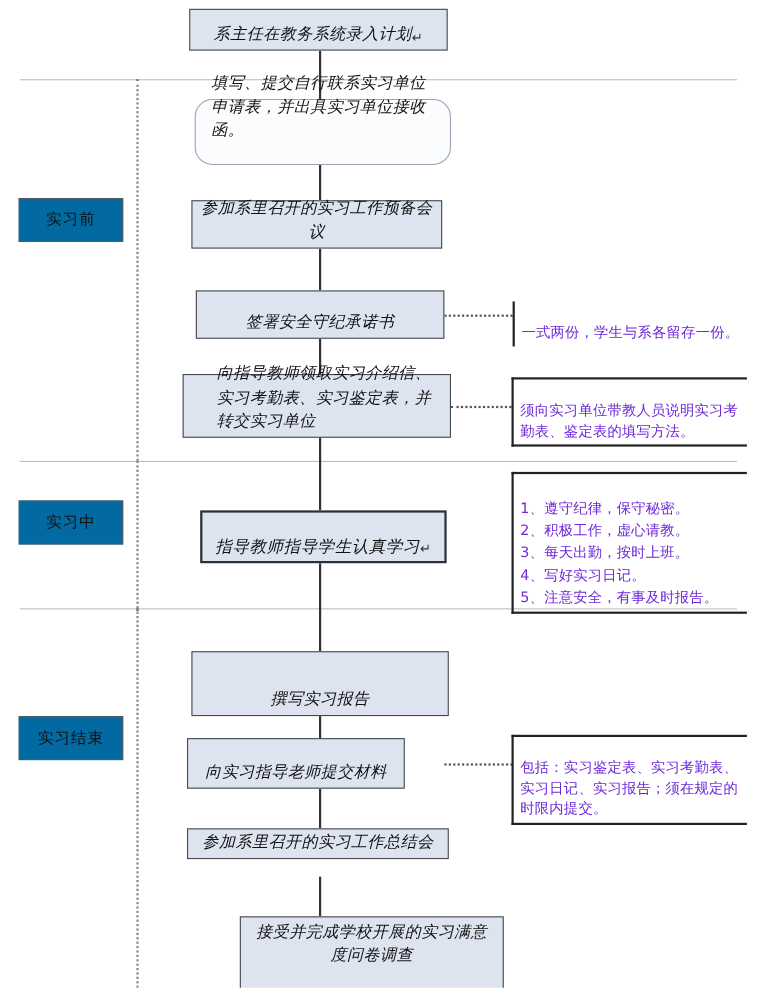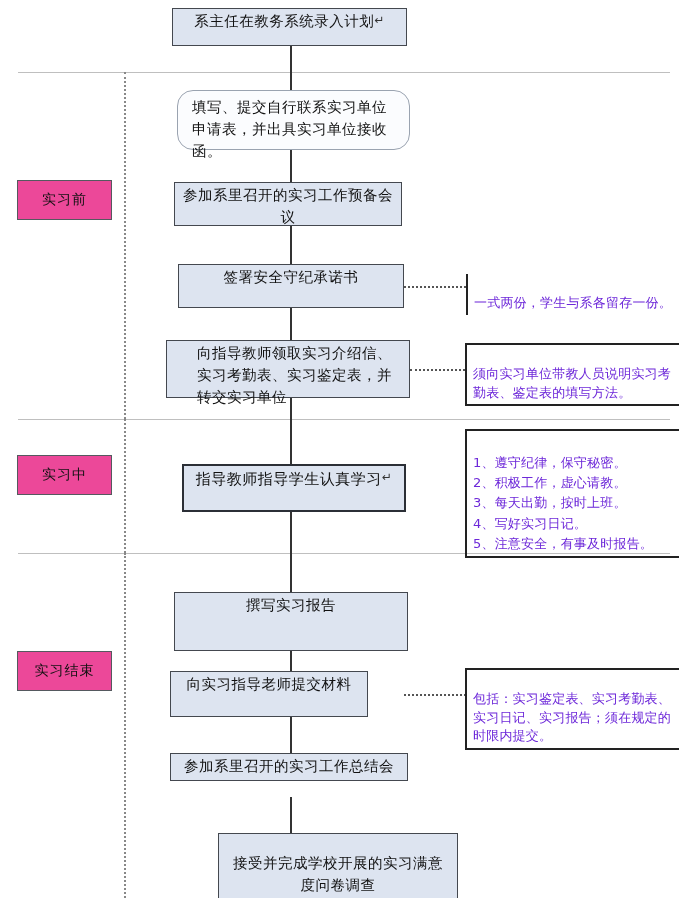--- a/index.html
+++ b/index.html
@@ -49,48 +49,49 @@
     background: #333333;
   }
 
   
   .box {
     position: absolute;
     box-sizing: border-box;
     background: #dde4f0;
     border: 1px solid #44484f;
     display: flex;
-    align-items: flex-start;
+    align-items: flex-end;
     justify-content: center;
     text-align: center;
     font-size: 14.5px;
     line-height: 1.5;
     letter-spacing: .5px;
     padding: 2px 8px;
     color: #111;
+    font-style: italic;
   }
   .box.thick {
     border: 2px solid #2b2f36;
   }
   .box.rounded {
     border-radius: 16px;
     border: 1px solid #9aa3b0;
     background: #fbfcfe;
     text-align: left;
     justify-content: flex-start;
-    padding: 6px 14px;
+    padding: 18px 14px;
   }
 
   
   .stage-label {
     position: absolute;
     box-sizing: border-box;
     width: 95px;
     height: 40px;
-    background: #ec4899;
+    background: #0369a1;
     border: 1px solid #55595f;
     display: flex;
     align-items: center;
     justify-content: center;
     font-size: 14px;
     letter-spacing: 1px;
     color: #111;
   }
 
   

